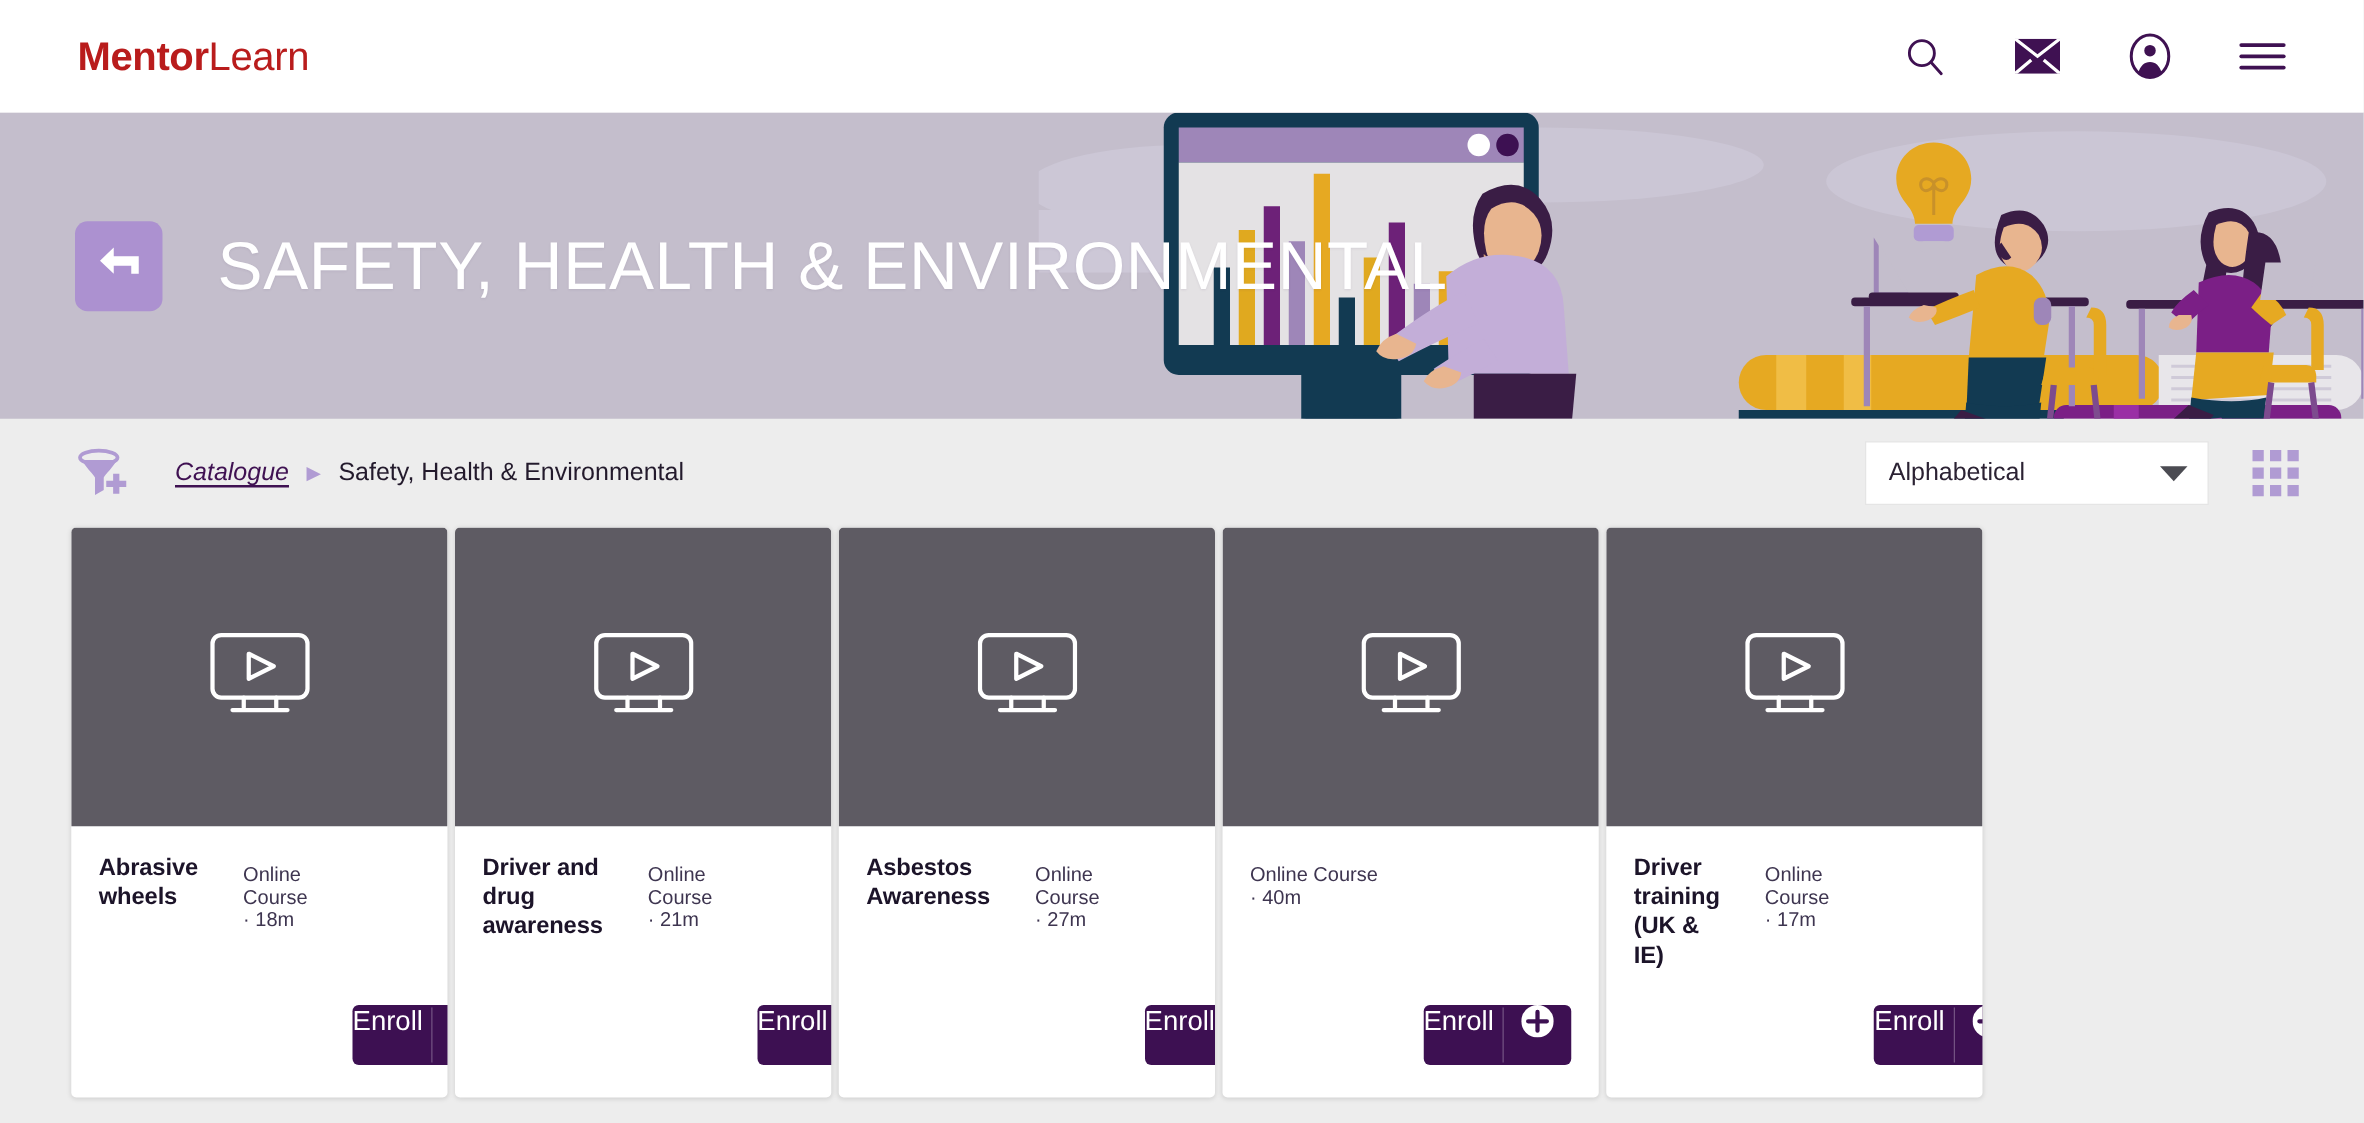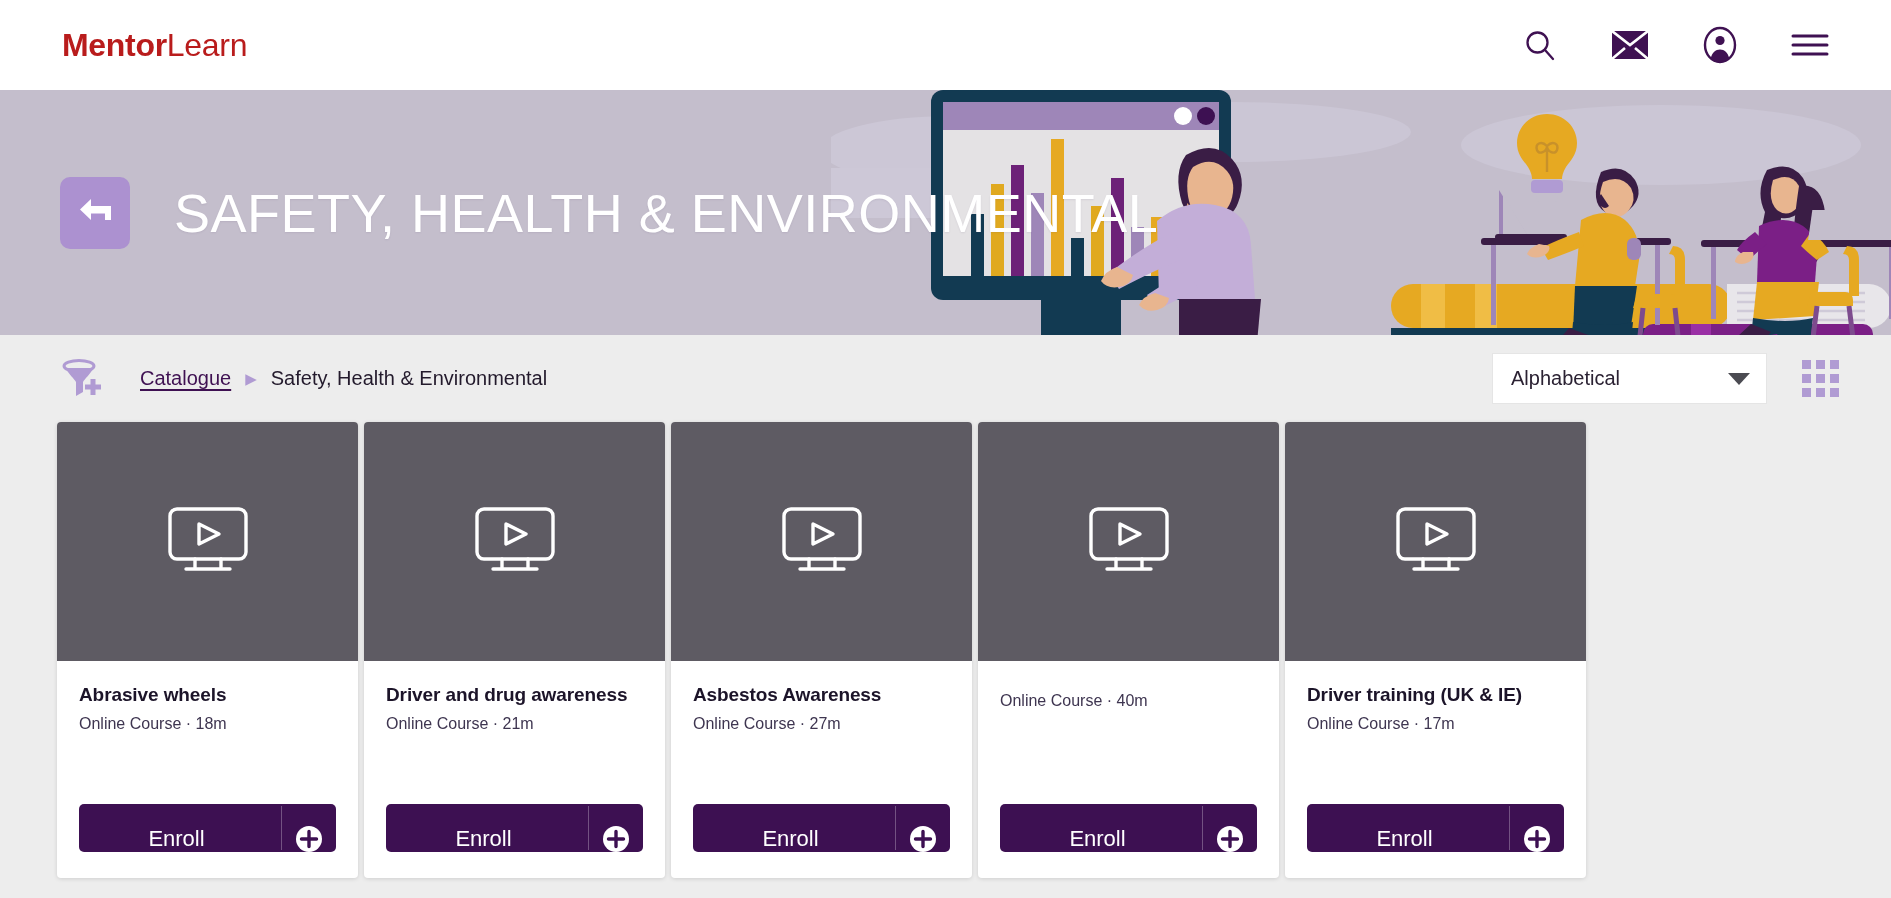--- a/index.html
+++ b/index.html
@@ -87,20 +87,21 @@
     margin-left: 34px;
     display: flex; align-items: center; gap: 14px;
     font-size: 20px;
   }
   .crumb-link {
     color: #3f1152;
     text-decoration: underline;
     text-underline-offset: 4px;
     cursor: pointer;
     white-space: nowrap;
+    font-style: italic;
   }
   .crumb-sep { color: #b09bd3; font-size: 15px; line-height: 1; }
   .crumb-current { color: #231a2c; white-space: nowrap; }
 
   .toolbar-right { margin-left: auto; display: flex; align-items: center; gap: 36px; }
   .sort-select {
     width: 273px; height: 49px;
     background: #fff;
     border: none;
     display: flex; align-items: center;
@@ -148,42 +149,43 @@
   .thumb {
     height: 239px;
     background: #5e5b63;
     display: flex; align-items: center; justify-content: center;
     flex: 0 0 auto;
   }
   .card-body {
     padding: 22px 22px 0 22px;
     flex: 1 1 auto;
     display: flex;
-    flex-direction: column;
+    flex-direction: row;
+    gap: 36px;
   }
   .card-title {
     font-size: 19px;
     font-weight: 700;
     color: #1c1429;
     line-height: 1.22;
     letter-spacing: -0.1px;
   }
   .card-meta {
     margin-top: 9px;
     font-size: 16px;
     color: #3e3550;
     font-weight: 400;
   }
   .enroll {
     margin: auto 0 26px 0;
     height: 48px;
     background: #3d1052;
     border-radius: 5px;
     display: flex;
-    align-items: flex-end;
+    align-items: flex-start;
     position: relative;
     cursor: pointer;
   }
   .enroll-label {
     flex: 1 1 auto;
     text-align: center;
     color: #ffffff;
     font-size: 22px;
     font-weight: 400;
     padding-right: 8px;

